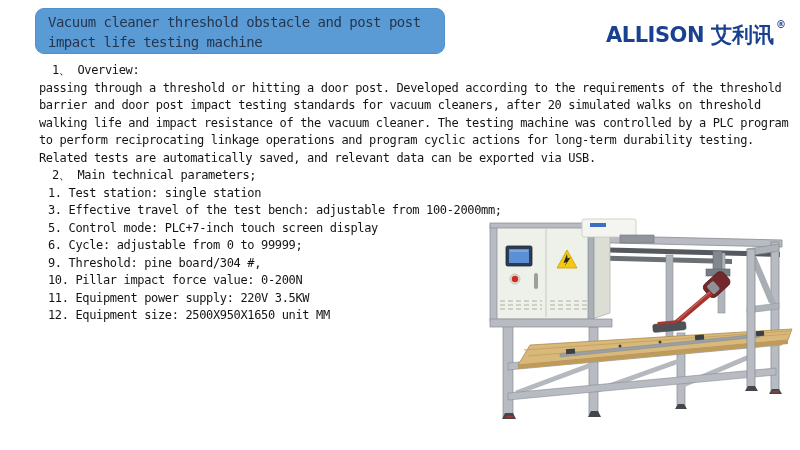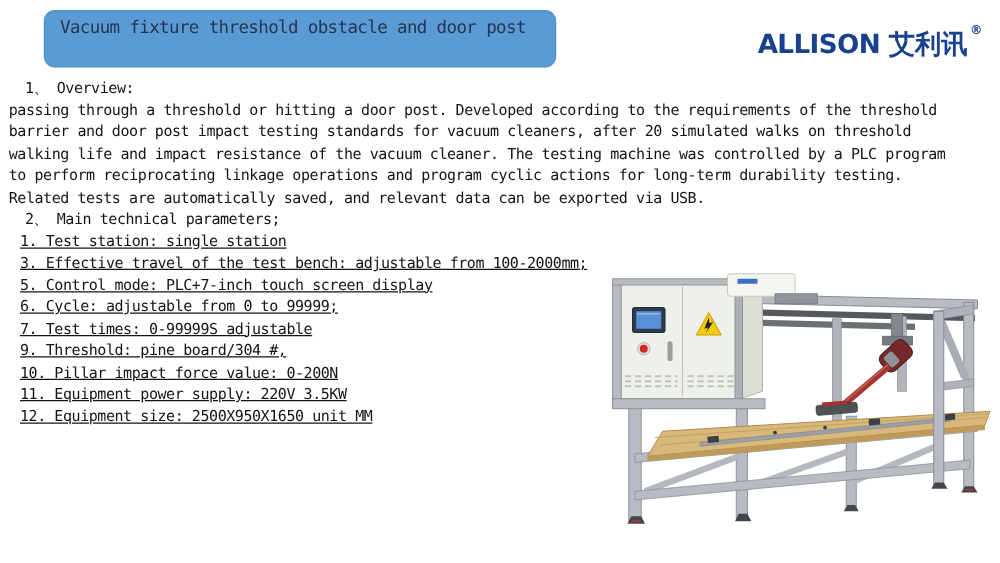--- a/index.html
+++ b/index.html
@@ -10,53 +10,53 @@
           color:#24364f;font-size:14px;letter-spacing:-0.5px;line-height:20px;
           padding:3px 8px 0 12px;}
   .banner div{white-space:pre;}
   .logo{position:absolute;top:24px;right:14px;color:#1a418f;
         font-family:"DejaVu Sans","Liberation Sans",sans-serif;font-weight:bold;
         display:flex;align-items:flex-start;}
   .logo-en{font-size:21px;line-height:22px;letter-spacing:-0.5px;margin-left:48px;}
   .logo-cn{font-size:21px;line-height:22px;margin-left:7px;}
   .logo-reg{font-size:10px;line-height:10px;margin-left:2px;margin-top:-4px;}
   .content{position:absolute;left:0;top:62px;width:800px;color:#141414;}
-  .line{white-space:pre;font-size:12px;letter-spacing:-0.35px;line-height:17.5px;height:17.5px;padding-left:7px;}
+  .line{white-space:pre;font-size:12px;letter-spacing:-0.35px;line-height:17.5px;height:17.5px;padding-left:7px;margin-left:32px;}
   .line.heading{padding-left:20px;}
-  .line.item{padding-left:16px;text-decoration:underline;}
+  .line.item{padding-left:16px;}
   .photo{position:absolute;left:470px;top:213px;width:330px;height:237px;}
 </style>
 </head>
 <body>
 
 <div class="page">
 
   <div class="banner">
-    <div>Vacuum fixture threshold obstacle and door post</div>
+    <div>Vacuum cleaner threshold obstacle and post post</div>
+    <div>impact life testing machine</div>
   </div>
 
   <div class="logo">
     <span class="logo-en">ALLISON</span>
     <span class="logo-cn">艾利讯</span>
     <span class="logo-reg">®</span>
   </div>
 
   <div class="content">
     <div class="line heading">1、 Overview:</div>
     <div class="line para">passing through a threshold or hitting a door post. Developed according to the requirements of the threshold</div>
     <div class="line para">barrier and door post impact testing standards for vacuum cleaners, after 20 simulated walks on threshold</div>
     <div class="line para">walking life and impact resistance of the vacuum cleaner. The testing machine was controlled by a PLC program</div>
     <div class="line para">to perform reciprocating linkage operations and program cyclic actions for long-term durability testing.</div>
     <div class="line para">Related tests are automatically saved, and relevant data can be exported via USB.</div>
     <div class="line heading">2、 Main technical parameters;</div>
     <div class="line item">1. Test station: single station</div>
     <div class="line item">3. Effective travel of the test bench: adjustable from 100-2000mm;</div>
     <div class="line item">5. Control mode: PLC+7-inch touch screen display</div>
     <div class="line item">6. Cycle: adjustable from 0 to 99999;</div>
-    <div class="line item">7. Test times: 0-99999S adjustable</div>
     <div class="line item">9. Threshold: pine board/304 #,</div>
     <div class="line item">10. Pillar impact force value: 0-200N</div>
     <div class="line item">11. Equipment power supply: 220V 3.5KW</div>
     <div class="line item">12. Equipment size: 2500X950X1650 unit MM</div>
   </div>
 
   <div class="photo">
     <svg viewBox="0 0 330 237" width="330" height="237" xmlns="http://www.w3.org/2000/svg">
 
       <g>

